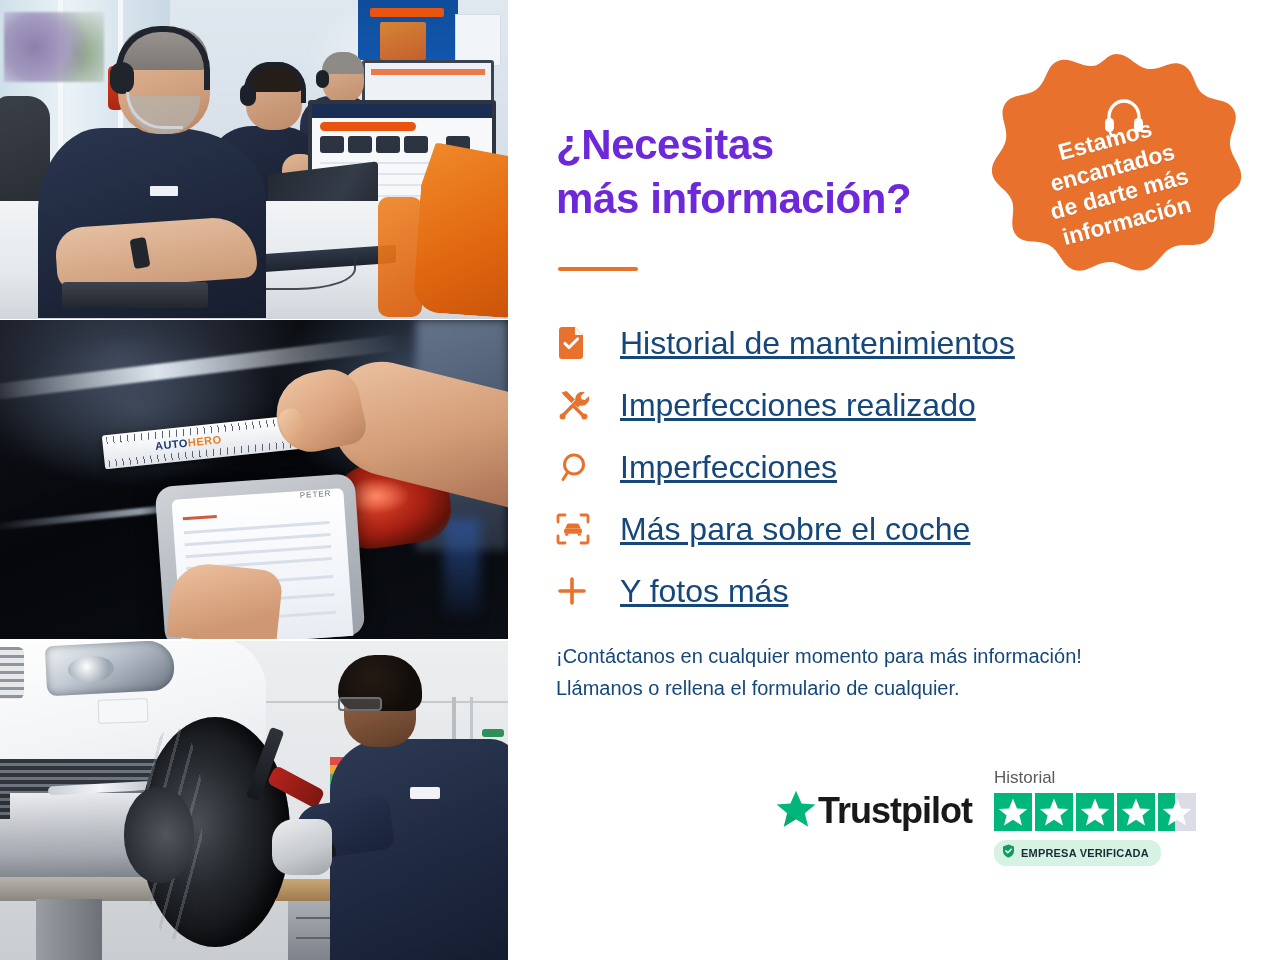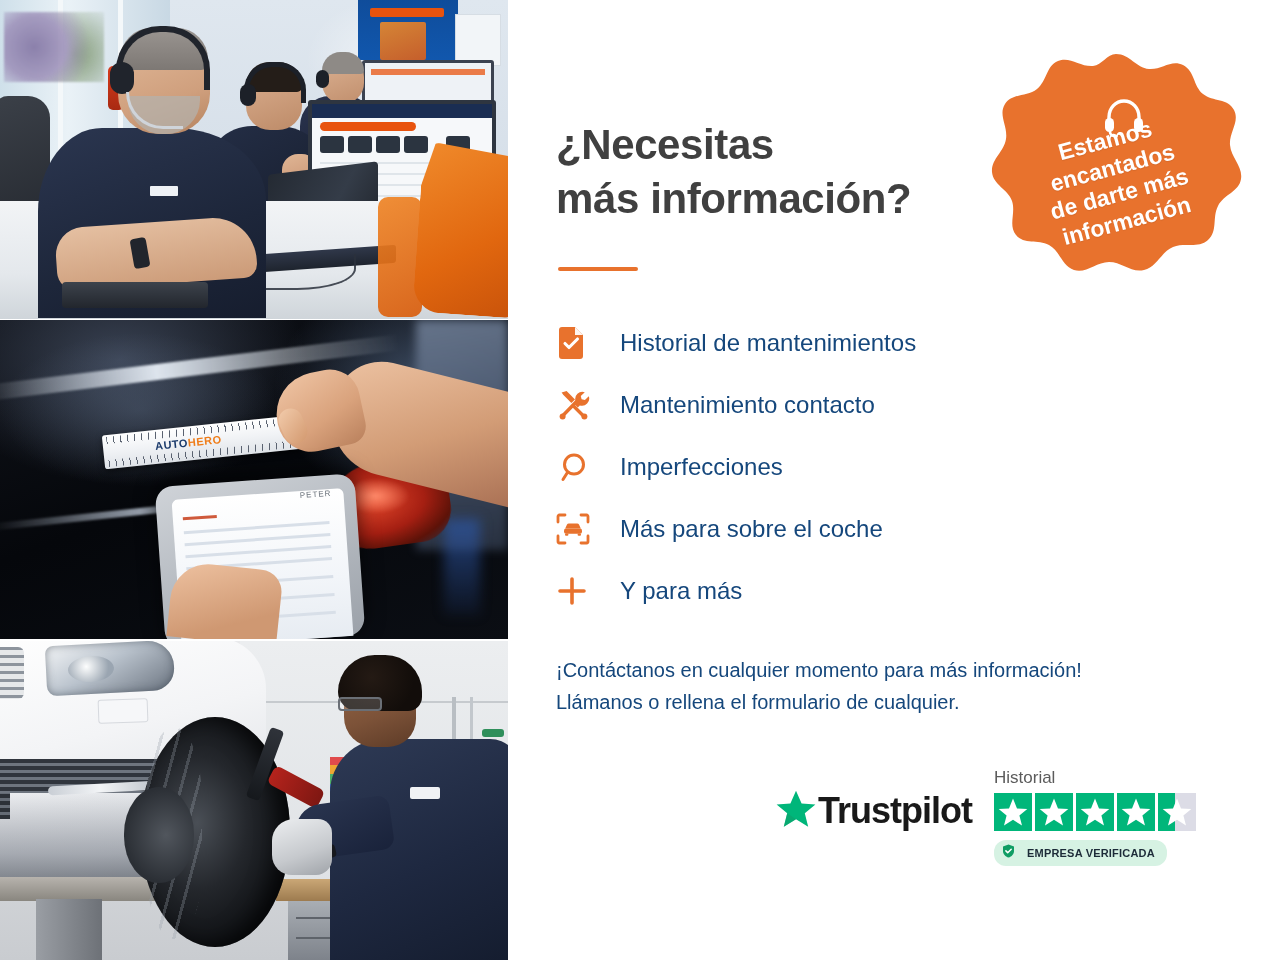--- a/index.html
+++ b/index.html
@@ -485,21 +485,21 @@
 
   .headline {
     position: absolute;
     left: 48px;
     top: 118px;
     width: 420px;
     margin: 0;
     font-size: 42px;
     line-height: 1.29;
     font-weight: bold;
-    color: #404040;
+    color: #6d28d9;
     letter-spacing: -0.4px;
     font-family: "Liberation Sans", sans-serif;
   }
   .headline .l2 { display: block; }
 
   .divider {
     position: absolute;
     left: 50px;
     top: 267px;
     width: 80px;
@@ -553,31 +553,32 @@
     height: 62px;
   }
   .feature .ficon {
     width: 44px;
     flex: 0 0 44px;
     display: flex;
     align-items: center;
     justify-content: flex-start;
   }
   .feature .flabel {
-    font-size: 24px;
+    font-size: 32px;
     color: #15477c;
     font-family: "Liberation Sans", sans-serif;
     padding-left: 20px;
+    text-decoration: underline;
   }
 
   
   .contact {
     position: absolute;
     left: 48px;
-    top: 654px;
+    top: 640px;
     width: 680px;
     font-size: 20px;
     line-height: 1.6;
     color: #15477c;
     font-family: "Liberation Sans", sans-serif;
   }
   .contact p { margin: 0; }
 
   
   .trustpilot {
@@ -619,21 +620,21 @@
   .tp-star.half { background: #dcdce6; }
   .tp-star.half .fillbox {
     position: absolute; left: 0; top: 0; bottom: 0; width: 45%;
     background: #00b67a;
   }
   .tp-star svg { position: absolute; left: 4px; top: 4px; }
   .tp-verified {
     margin-top: 9px;
     display: inline-flex;
     align-items: center;
-    gap: 12px;
+    gap: 6px;
     background: #d6f2e3;
     border-radius: 12px;
     padding: 4px 12px 4px 8px;
     align-self: flex-start;
   }
   .tp-verified .vlabel {
     font-size: 11px;
     font-weight: bold;
     color: #1c2b38;
     letter-spacing: .2px;
@@ -827,21 +828,21 @@
             <g stroke="#e8722d" stroke-width="3.4" stroke-linecap="round" fill="none">
               <path d="M6 28.5 L23 11"></path>
               <path d="M28 28.5 L17.5 18"></path>
             </g>
             <path fill="#e8722d" d="M28.8 4.2a7.2 7.2 0 0 0-9.2 9l-2 2 4.2 4.2 2-2a7.2 7.2 0 0 0 9-9.2l-3.9 3.9-3.3-.8-.8-3.3 4-3.8z"></path>
             <path fill="#e8722d" d="M5.6 4.4 L10.6 3 L19 11.4 L15.4 15 L7.2 6.8 z"></path>
             <circle cx="6.6" cy="28.4" r="3" fill="#e8722d"></circle>
             <circle cx="28.4" cy="28.4" r="3" fill="#e8722d"></circle>
           </svg>
         </span>
-        <span class="flabel">Mantenimiento contacto</span>
+        <span class="flabel">Imperfecciones realizado</span>
       </div>
 
       <div class="feature">
         <span class="ficon">
           <svg width="32" height="32" viewBox="0 0 32 32" fill="none" aria-hidden="true">
             <circle cx="18" cy="13.5" r="9.5" stroke="#e8722d" stroke-width="3"></circle>
             <path d="M11.6 21.2 L7 28.5" stroke="#e8722d" stroke-width="3" stroke-linecap="round"></path>
           </svg>
         </span>
         <span class="flabel">Imperfecciones</span>
@@ -864,21 +865,21 @@
         </span>
         <span class="flabel">Más para sobre el coche</span>
       </div>
 
       <div class="feature">
         <span class="ficon">
           <svg width="32" height="32" viewBox="0 0 32 32" aria-hidden="true">
             <path d="M16 4 V28 M4 16 H28" stroke="#e8722d" stroke-width="3.6" stroke-linecap="round"></path>
           </svg>
         </span>
-        <span class="flabel">Y para más</span>
+        <span class="flabel">Y fotos más</span>
       </div>
 
     </div>
 
     <div class="contact">
       <p>¡Contáctanos en cualquier momento para más información!</p>
       <p>Llámanos o rellena el formulario de cualquier.</p>
     </div>
 
     <div class="trustpilot">

